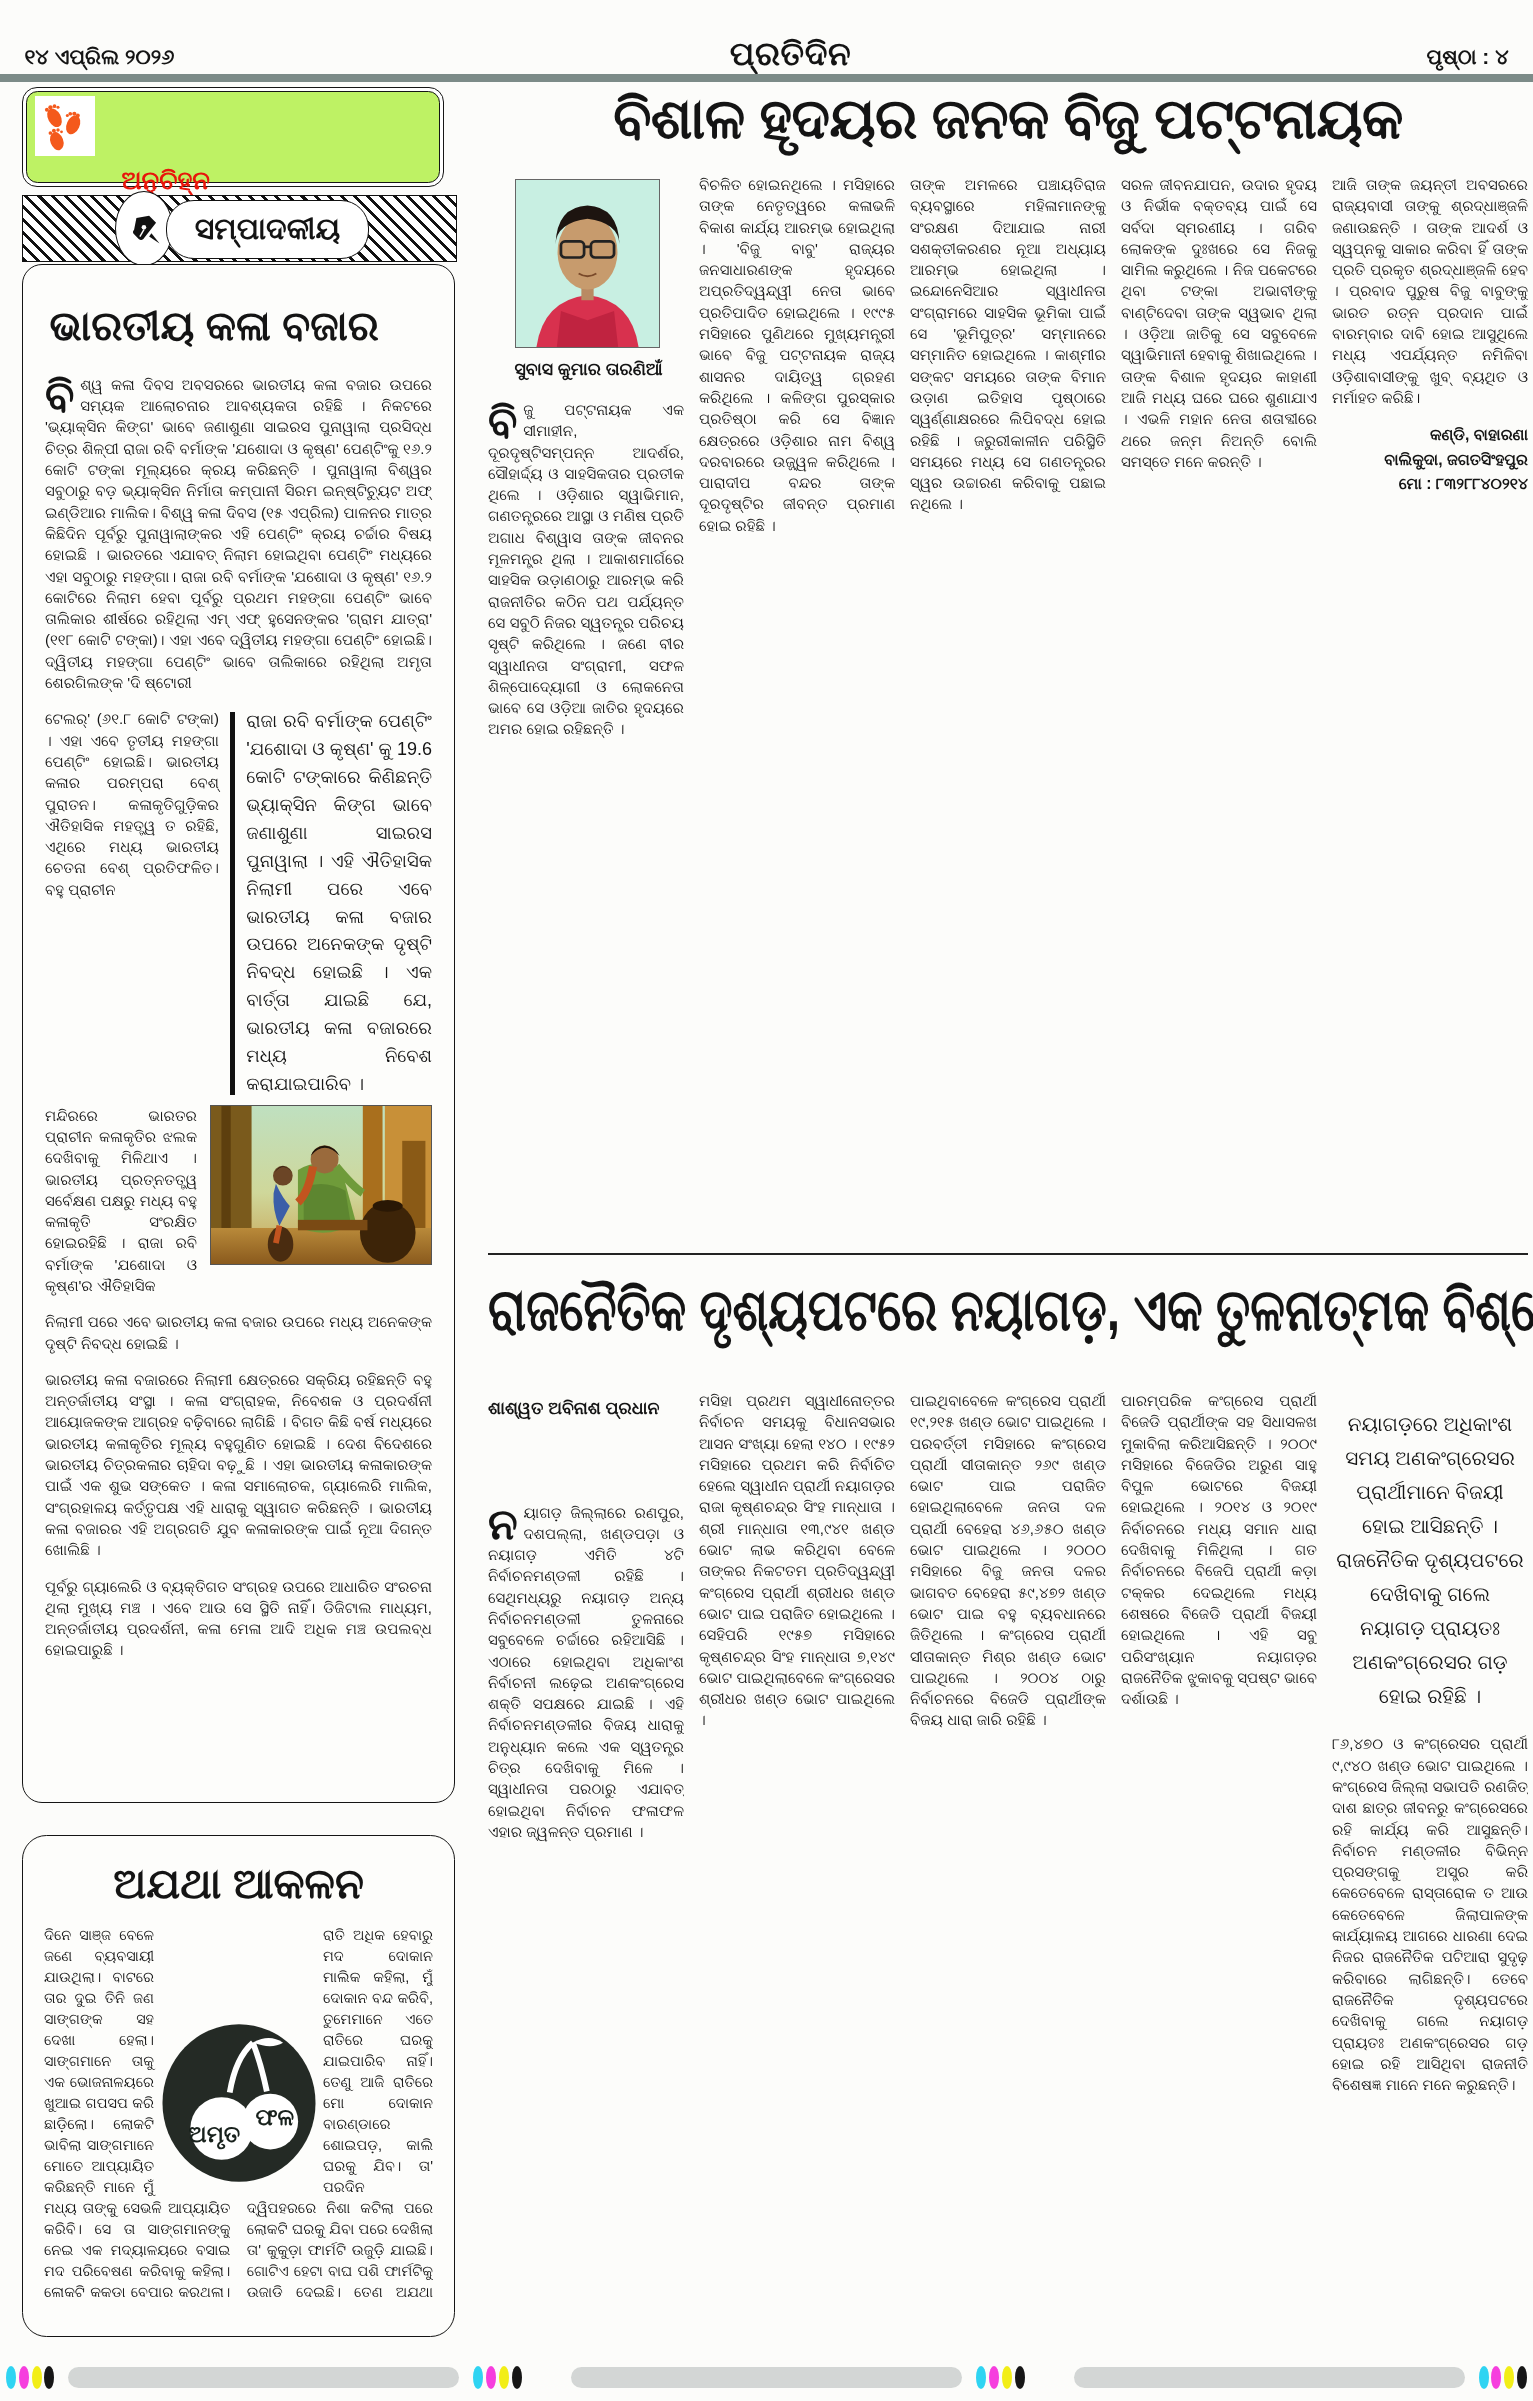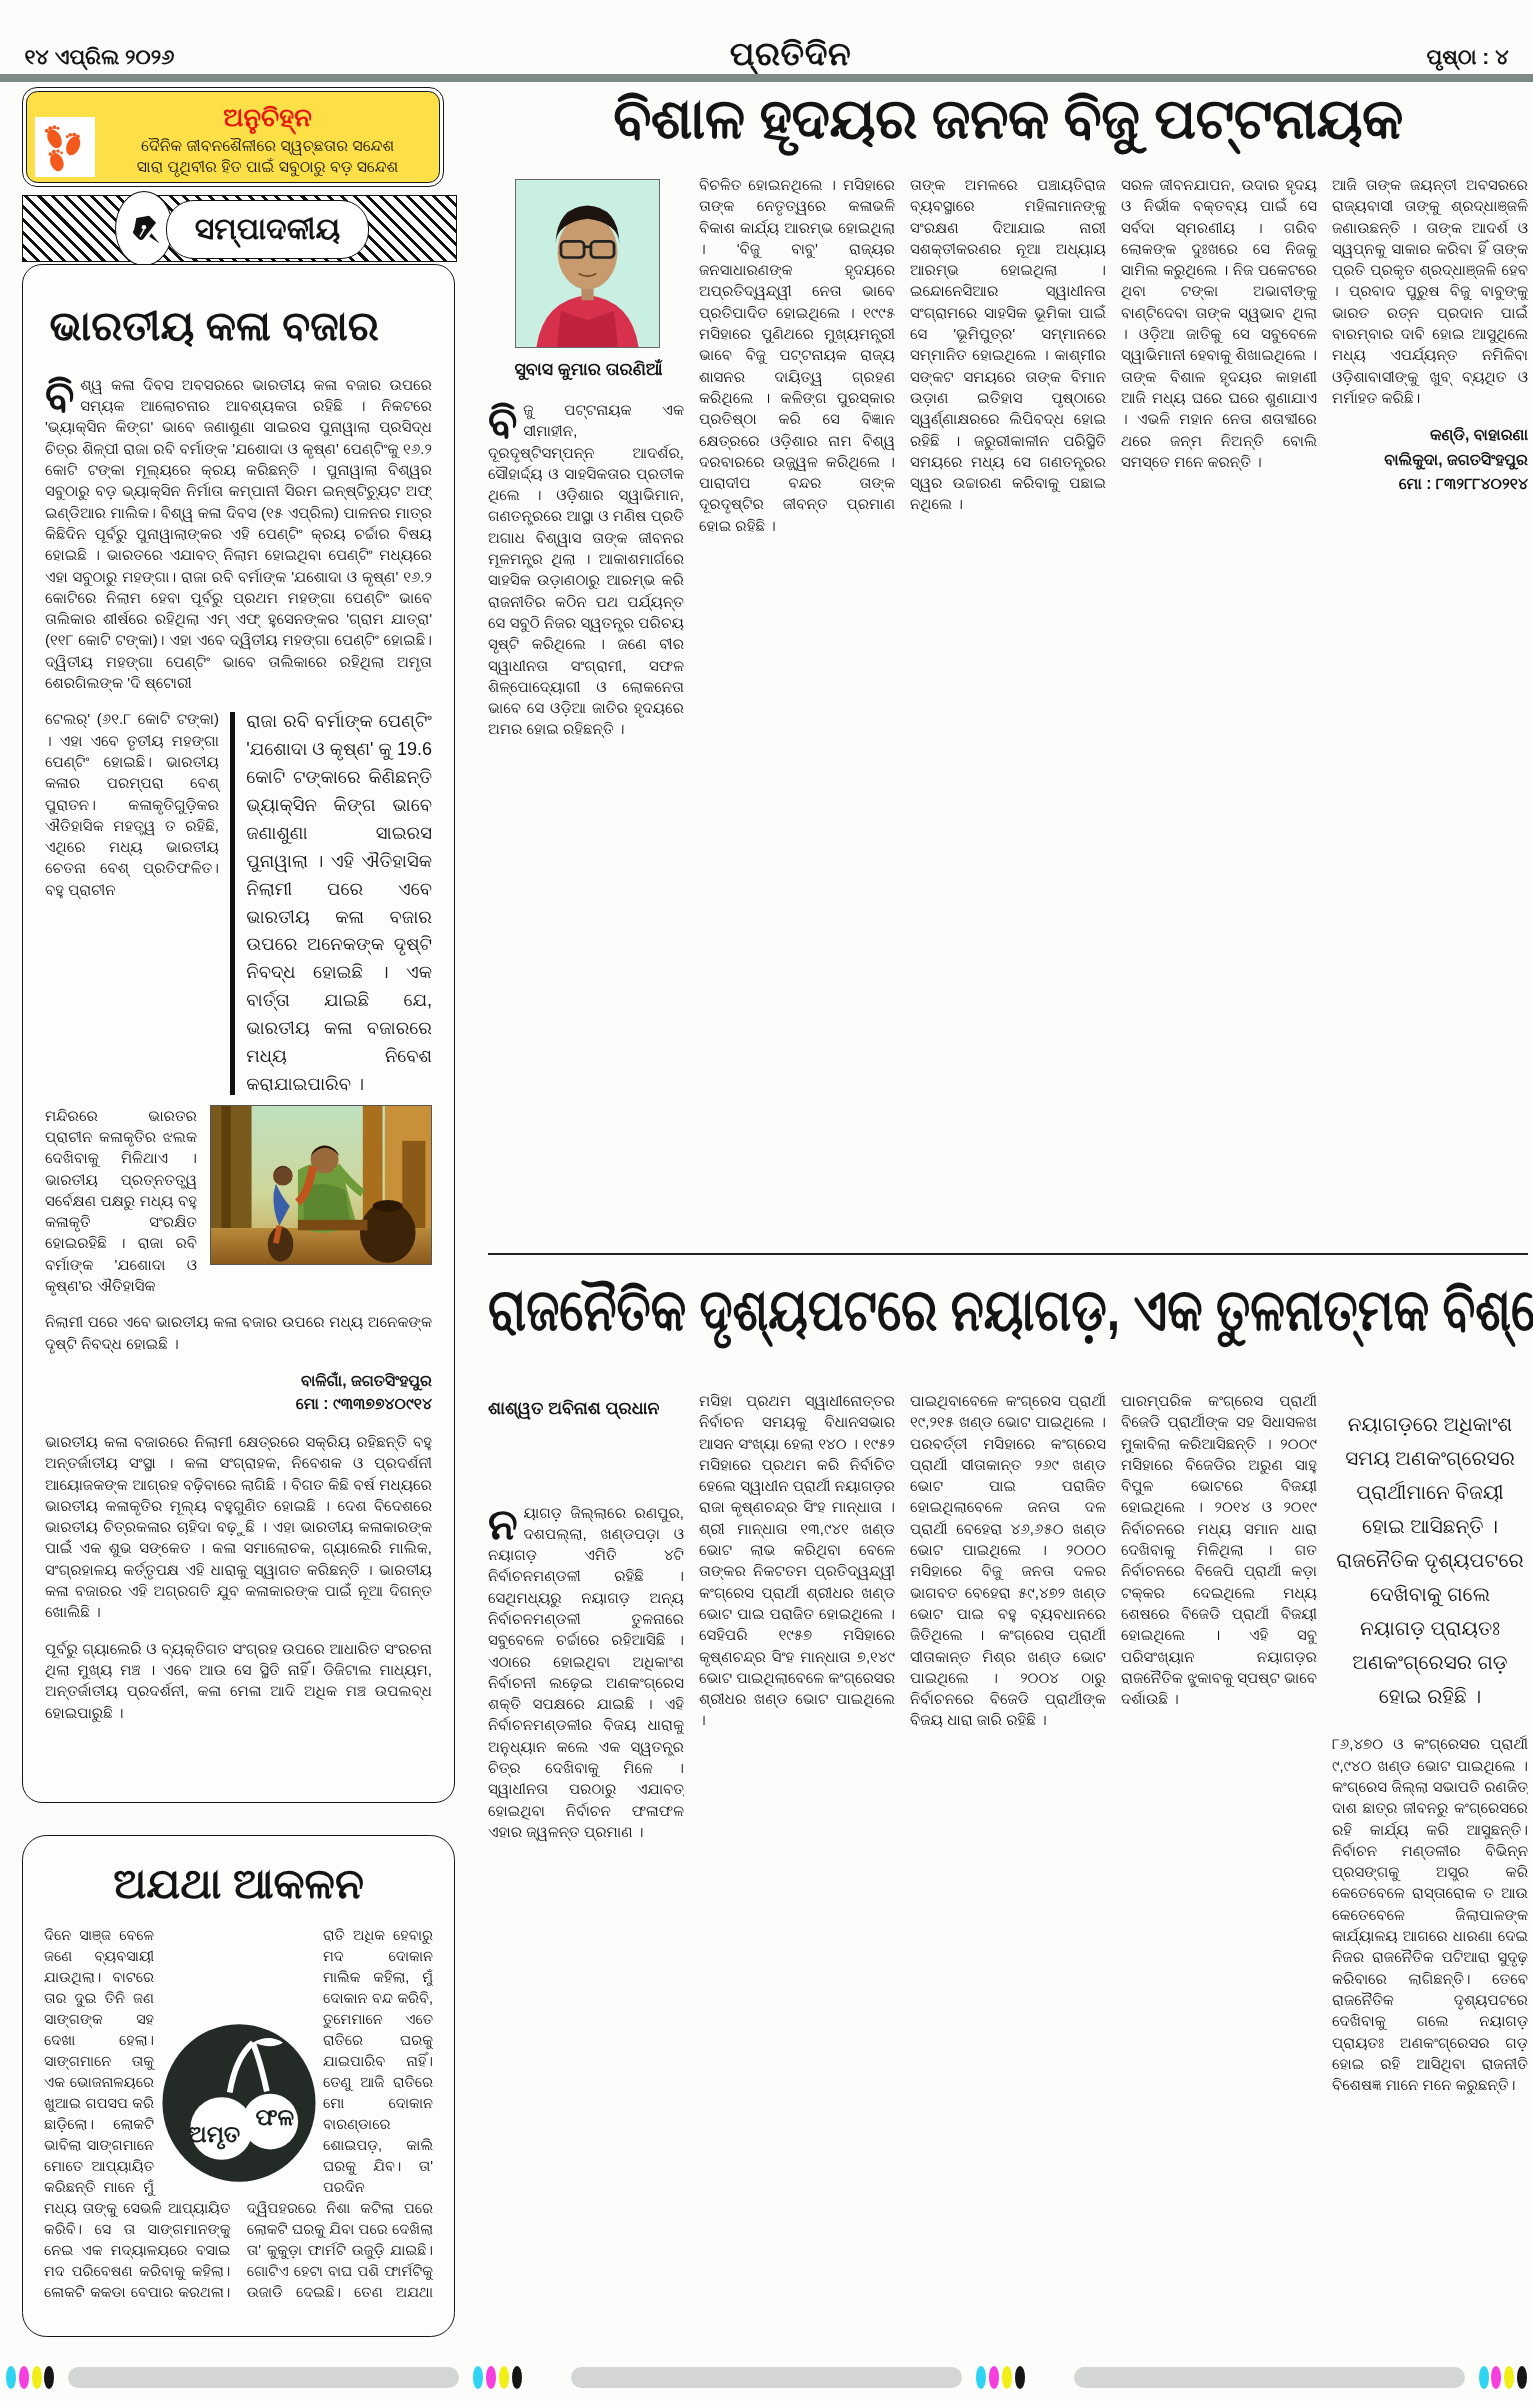--- a/index.html
+++ b/index.html
@@ -8,21 +8,21 @@
     font-family:"Liberation Sans", sans-serif;color:#141414;overflow:hidden;
   }
   
   .hdr-date{position:absolute;left:24.4px;top:45px;font-size:21px;font-weight:bold;}
   .hdr-mast{position:absolute;left:0;right:0;top:35px;text-align:center;font-size:33px;font-weight:bold;letter-spacing:0.6px;padding-left:48px;}
   .hdr-page{position:absolute;right:24.4px;top:45px;font-size:21px;font-weight:bold;}
   .hdr-rule{position:absolute;left:0;right:0;top:74px;height:7.6px;background:#7c8b88;}
 
   
   .anu{position:absolute;left:22px;top:87px;width:414px;height:92px;border:1.7px solid #161616;border-radius:15px;background:#fff;padding:2.9px;}
-  .anu-in{width:100%;height:100%;box-sizing:border-box;border:1.2px solid #161616;border-radius:11.6px;background:#fde047;display:flex;align-items:flex-end;padding:4.6px 8.1px;gap:9.3px;}
+  .anu-in{width:100%;height:100%;box-sizing:border-box;border:1.2px solid #161616;border-radius:11.6px;background:#bef264;display:flex;align-items:flex-start;padding:4.6px 8.1px;gap:9.3px;flex-direction:column;}
   .anu-ico{width:60px;height:60px;background:#fff;flex:0 0 auto;display:flex;align-items:center;justify-content:center;}
   .anu-txt{flex:1;text-align:center;}
   .anu-title{color:#e8150b;font-size:25.6px;font-weight:bold;margin-bottom:2.3px;}
   .anu-l{font-size:15.7px;line-height:1.35;}
 
   
   .h1main{position:absolute;left:488px;top:86px;width:1040px;text-align:center;font-size:56px;font-weight:bold;letter-spacing:-0.6px;white-space:nowrap;}
 
   
   .ed-banner{position:absolute;left:22px;top:195px;width:433px;height:65px;border:1.2px solid #111;
@@ -175,24 +175,20 @@
           <path d="M216 104 Q246 140 262 150" stroke="#6f9b3a" stroke-width="14" fill="none"></path>
           <circle cx="124" cy="120" r="17" fill="#6b4526"></circle>
           <path d="M110 114 Q124 96 140 114 Q132 104 124 104 Q116 104 110 114Z" fill="#120c06"></path>
           <path d="M112 134 Q124 160 136 172 L118 206 Q106 180 108 150Z" fill="#3b5ea8"></path>
           <path d="M118 206 L112 236" stroke="#c2541f" stroke-width="10"></path>
           <rect x="150" y="196" width="120" height="18" fill="#7a4a14"></rect>
         </svg>
       </div>
     </div>
     <p class="bodytxt">ନିଲାମୀ ପରେ ଏବେ ଭାରତୀୟ କଳା ବଜାର ଉପରେ ମଧ୍ୟ ଅନେକଙ୍କ ଦୃଷ୍ଟି ନିବଦ୍ଧ ହୋଇଛି ।</p>
-    <div class="ed-sig">
-      <div>ବାଳିଗାଁ, ଜଗତସିଂହପୁର</div>
-      <div>ମୋ : ୯୩୩୭୭୪୦୯୧୪</div>
-    </div>
     <p class="bodytxt">ଭାରତୀୟ କଳା ବଜାରରେ ନିଲାମୀ କ୍ଷେତ୍ରରେ ସକ୍ରିୟ ରହିଛନ୍ତି ବହୁ ଅନ୍ତର୍ଜାତୀୟ ସଂସ୍ଥା । କଳା ସଂଗ୍ରାହକ, ନିବେଶକ ଓ ପ୍ରଦର୍ଶନୀ ଆୟୋଜକଙ୍କ ଆଗ୍ରହ ବଢ଼ିବାରେ ଲାଗିଛି । ବିଗତ କିଛି ବର୍ଷ ମଧ୍ୟରେ ଭାରତୀୟ କଳାକୃତିର ମୂଲ୍ୟ ବହୁଗୁଣିତ ହୋଇଛି । ଦେଶ ବିଦେଶରେ ଭାରତୀୟ ଚିତ୍ରକଳାର ଚାହିଦା ବଢ଼ୁଛି । ଏହା ଭାରତୀୟ କଳାକାରଙ୍କ ପାଇଁ ଏକ ଶୁଭ ସଙ୍କେତ । କଳା ସମାଲୋଚକ, ଗ୍ୟାଲେରି ମାଲିକ, ସଂଗ୍ରହାଳୟ କର୍ତ୍ତୃପକ୍ଷ ଏହି ଧାରାକୁ ସ୍ୱାଗତ କରିଛନ୍ତି । ଭାରତୀୟ କଳା ବଜାରର ଏହି ଅଗ୍ରଗତି ଯୁବ କଳାକାରଙ୍କ ପାଇଁ ନୂଆ ଦିଗନ୍ତ ଖୋଲିଛି ।</p>
     <p class="bodytxt">ପୂର୍ବରୁ ଗ୍ୟାଲେରି ଓ ବ୍ୟକ୍ତିଗତ ସଂଗ୍ରହ ଉପରେ ଆଧାରିତ ସଂରଚନା ଥିଲା ମୁଖ୍ୟ ମଞ୍ଚ । ଏବେ ଆଉ ସେ ସ୍ଥିତି ନାହିଁ। ଡିଜିଟାଲ ମାଧ୍ୟମ, ଅନ୍ତର୍ଜାତୀୟ ପ୍ରଦର୍ଶନୀ, କଳା ମେଳା ଆଦି ଅଧିକ ମଞ୍ଚ ଉପଲବ୍ଧ ହୋଇପାରୁଛି ।</p>
   </div>
 
   <div class="art1">
     <div class="col">
       <div class="photo-fig">
         <div class="photo">
           <svg width="100%" height="100%" viewBox="0 0 210 250" preserveAspectRatio="none">
             <rect width="210" height="250" fill="#c8efe2"></rect>

